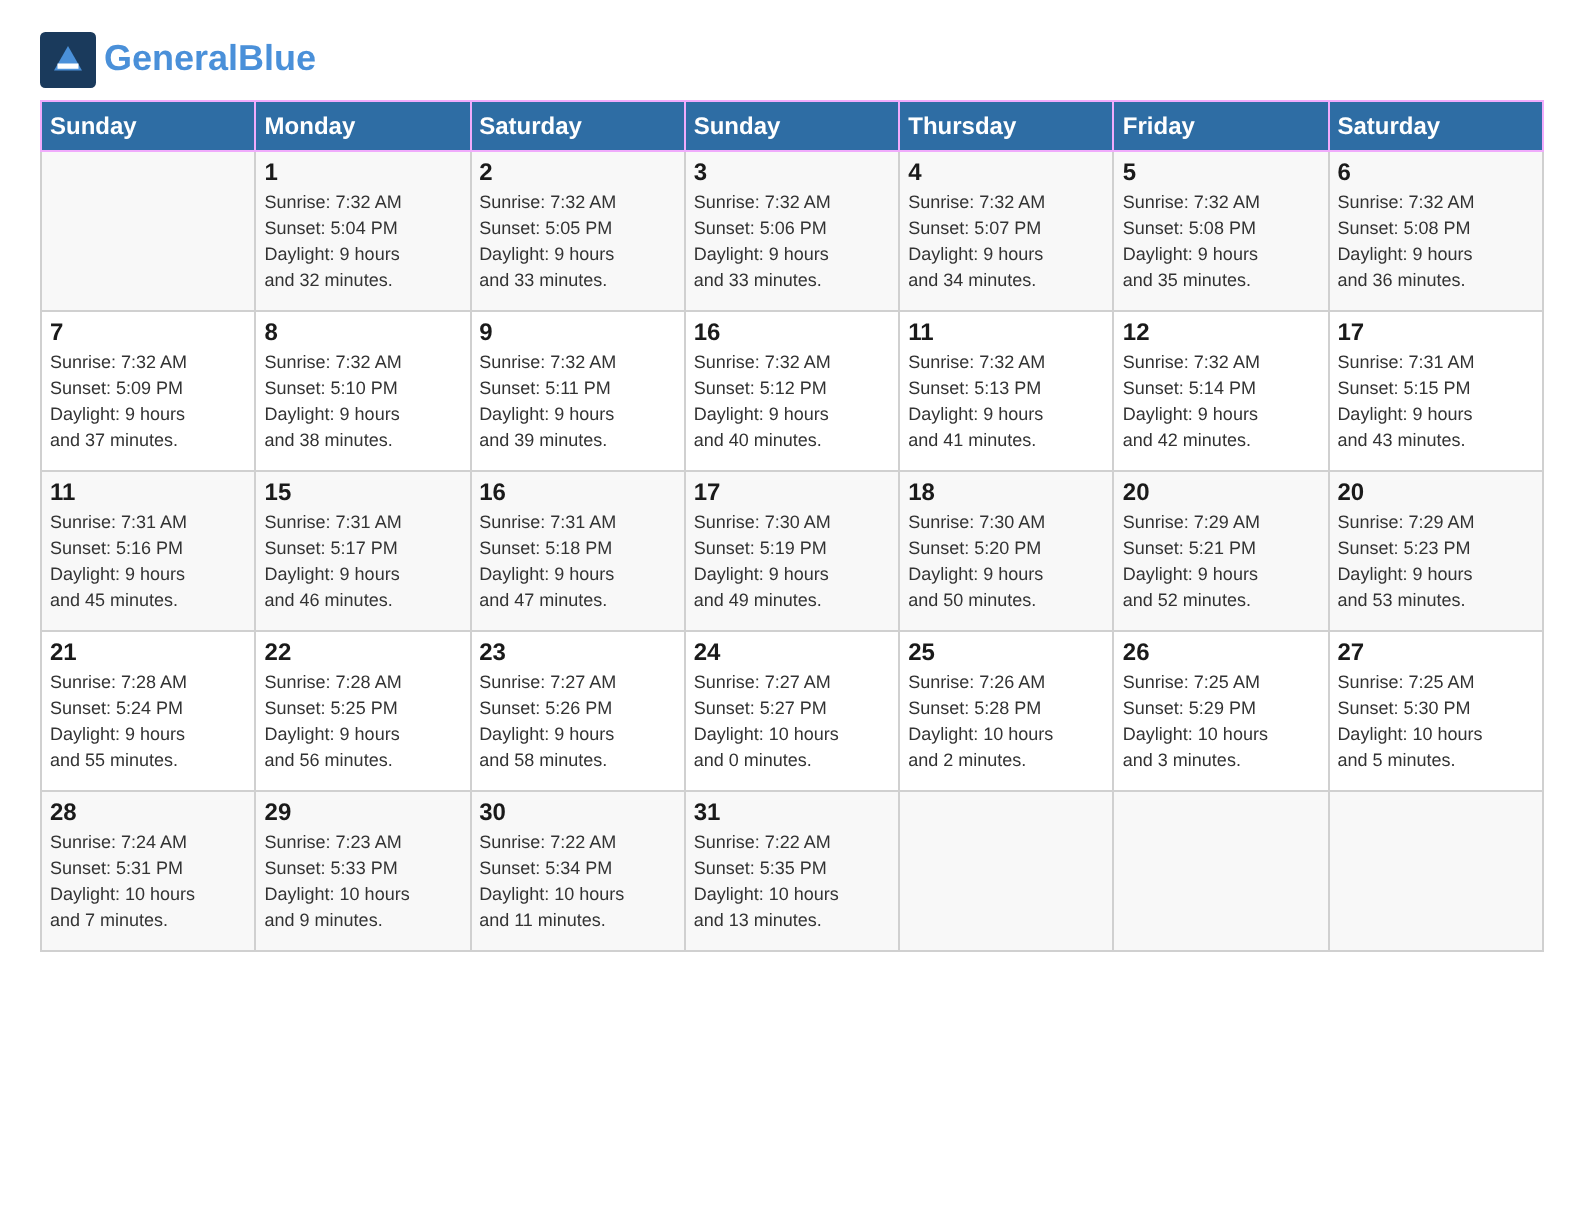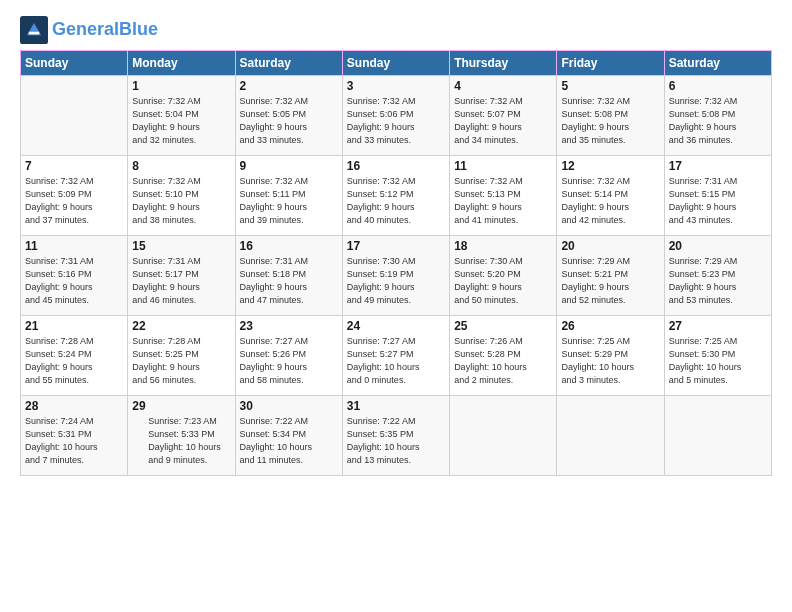--- a/index.html
+++ b/index.html
@@ -328,21 +328,21 @@
         <tr>
           <td>
             <span class="day-number">28</span>
             <div class="day-info" style="white-space: pre-line;">Sunrise: 7:24 AM
 Sunset: 5:31 PM
 Daylight: 10 hours
 and 7 minutes.</div>
           </td>
           <td>
             <span class="day-number">29</span>
-            <div class="day-info" style="white-space: pre-line; margin-left: 16px;">Sunrise: 7:23 AM
+            <div class="day-info" style="white-space: pre-line;">Sunrise: 7:23 AM
 Sunset: 5:33 PM
 Daylight: 10 hours
 and 9 minutes.</div>
           </td>
           <td>
             <span class="day-number">30</span>
             <div class="day-info" style="white-space: pre-line;">Sunrise: 7:22 AM
 Sunset: 5:34 PM
 Daylight: 10 hours
 and 11 minutes.</div>

